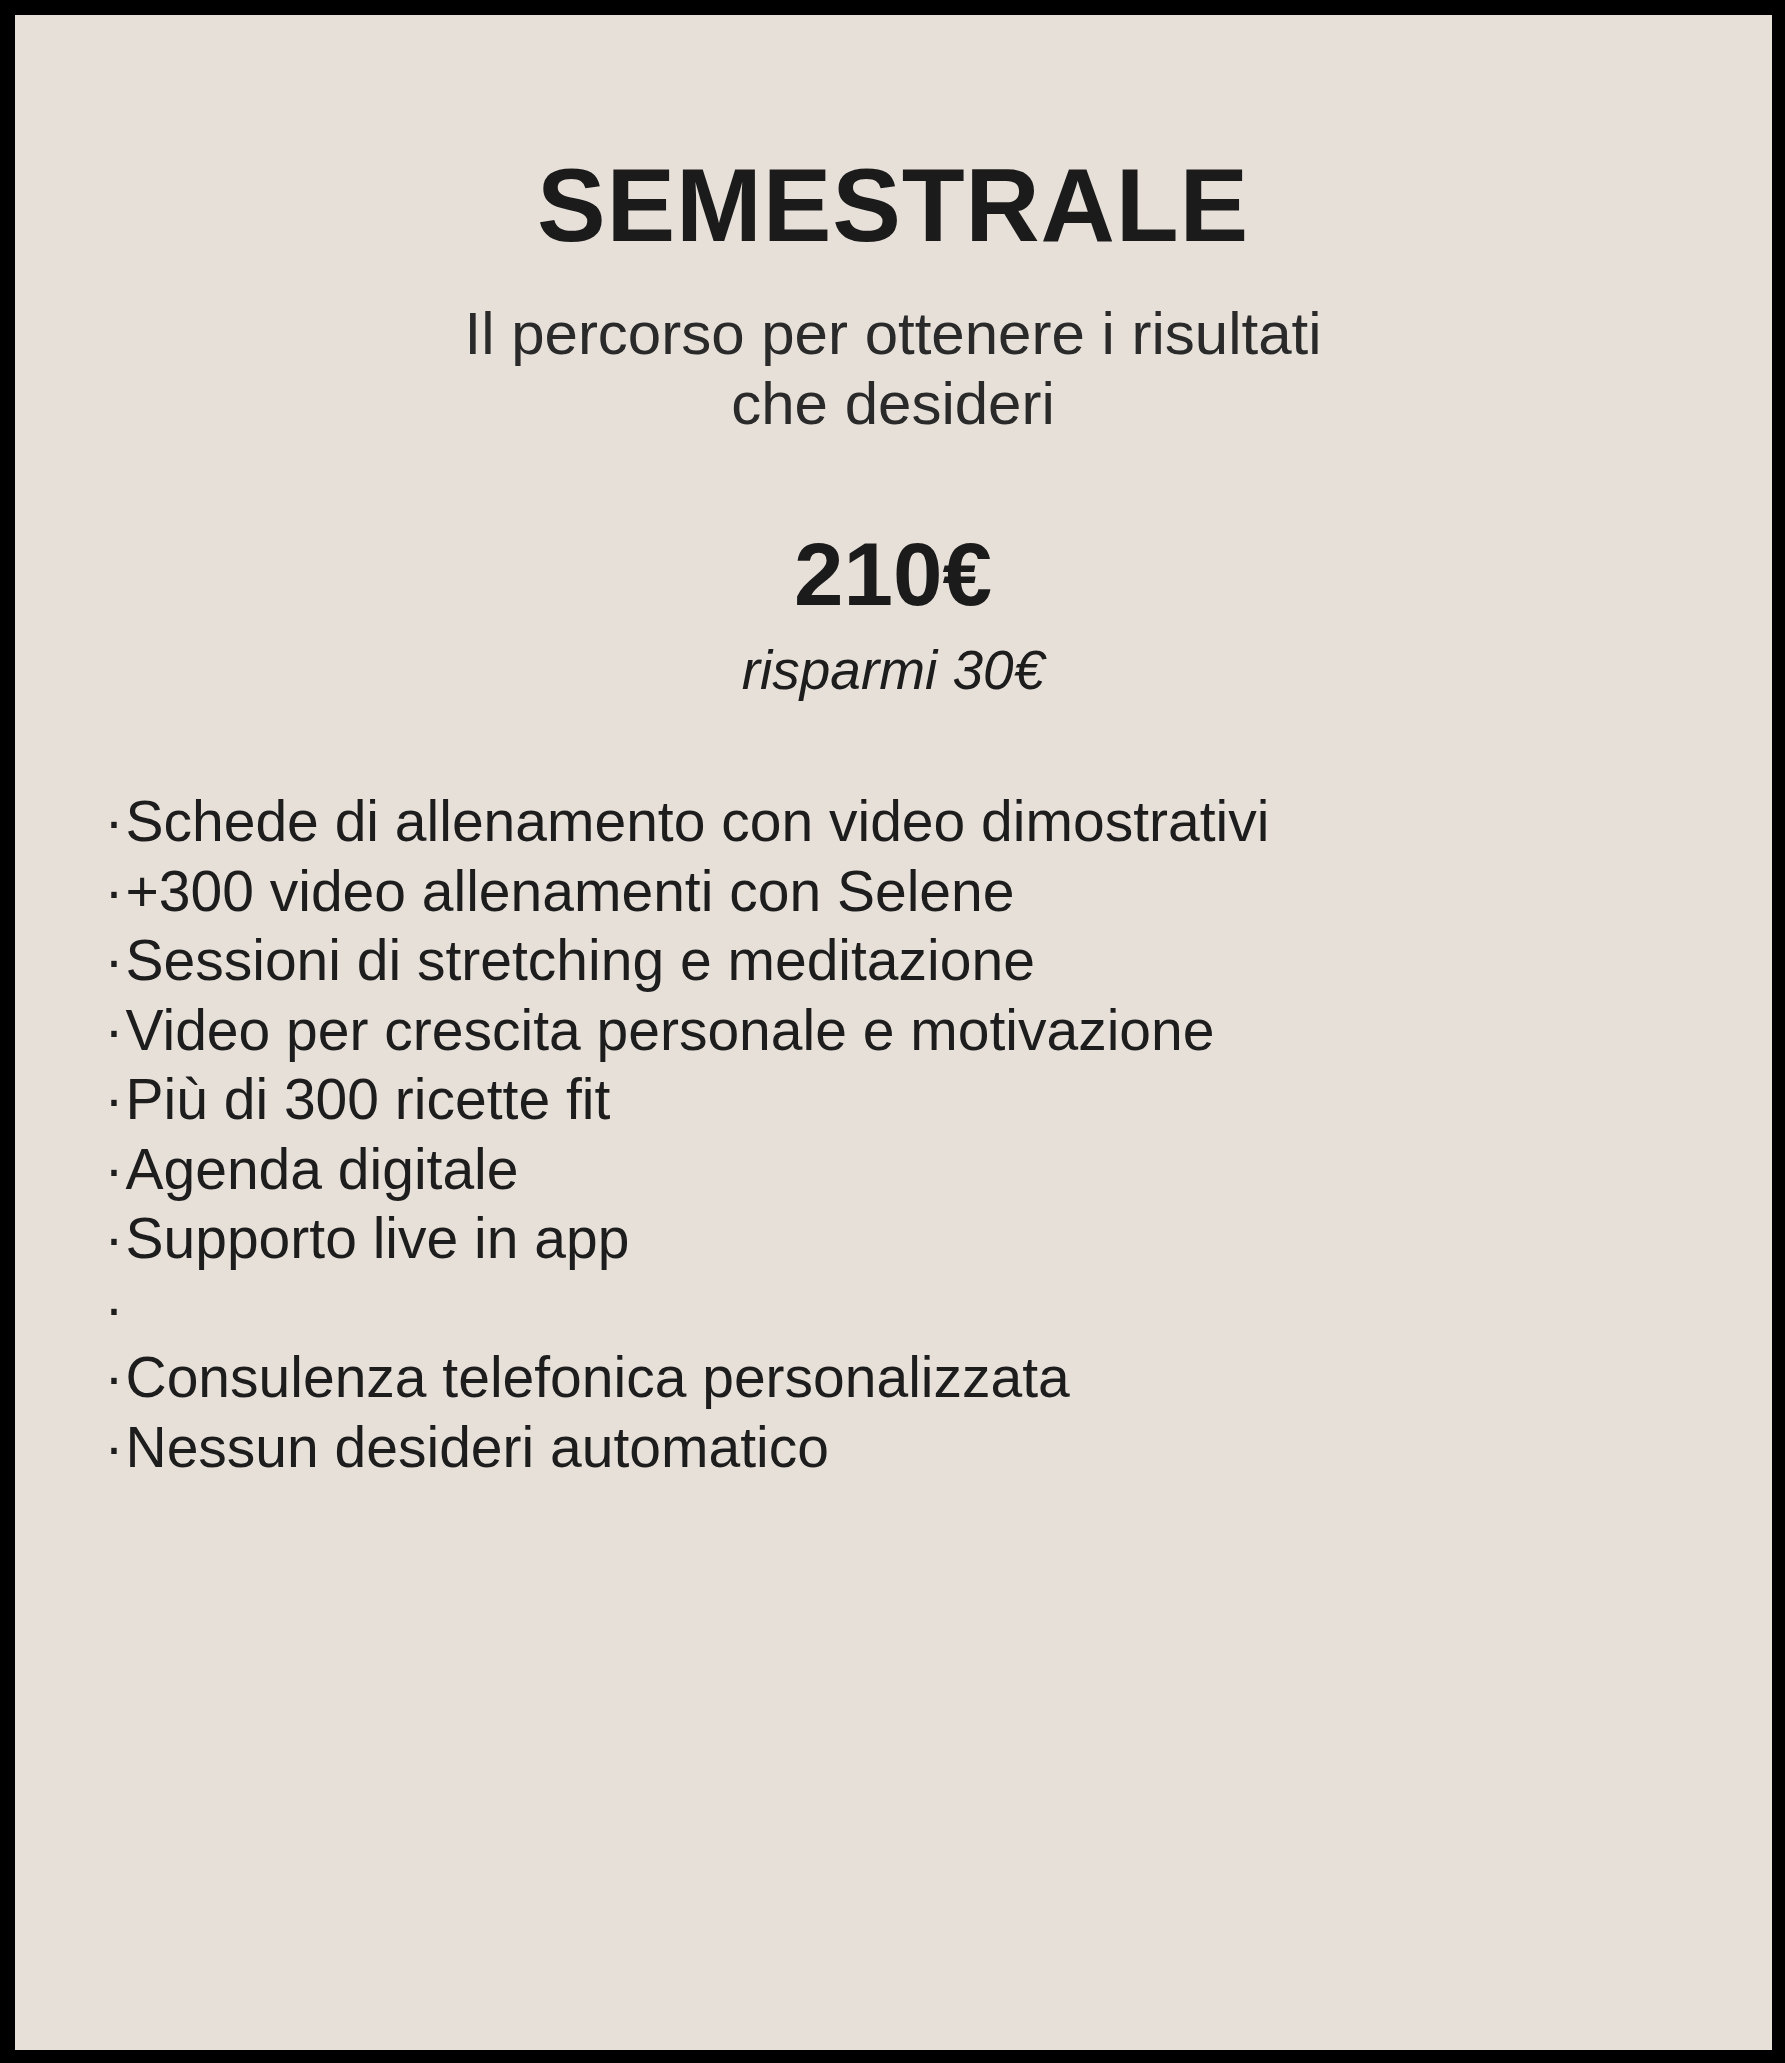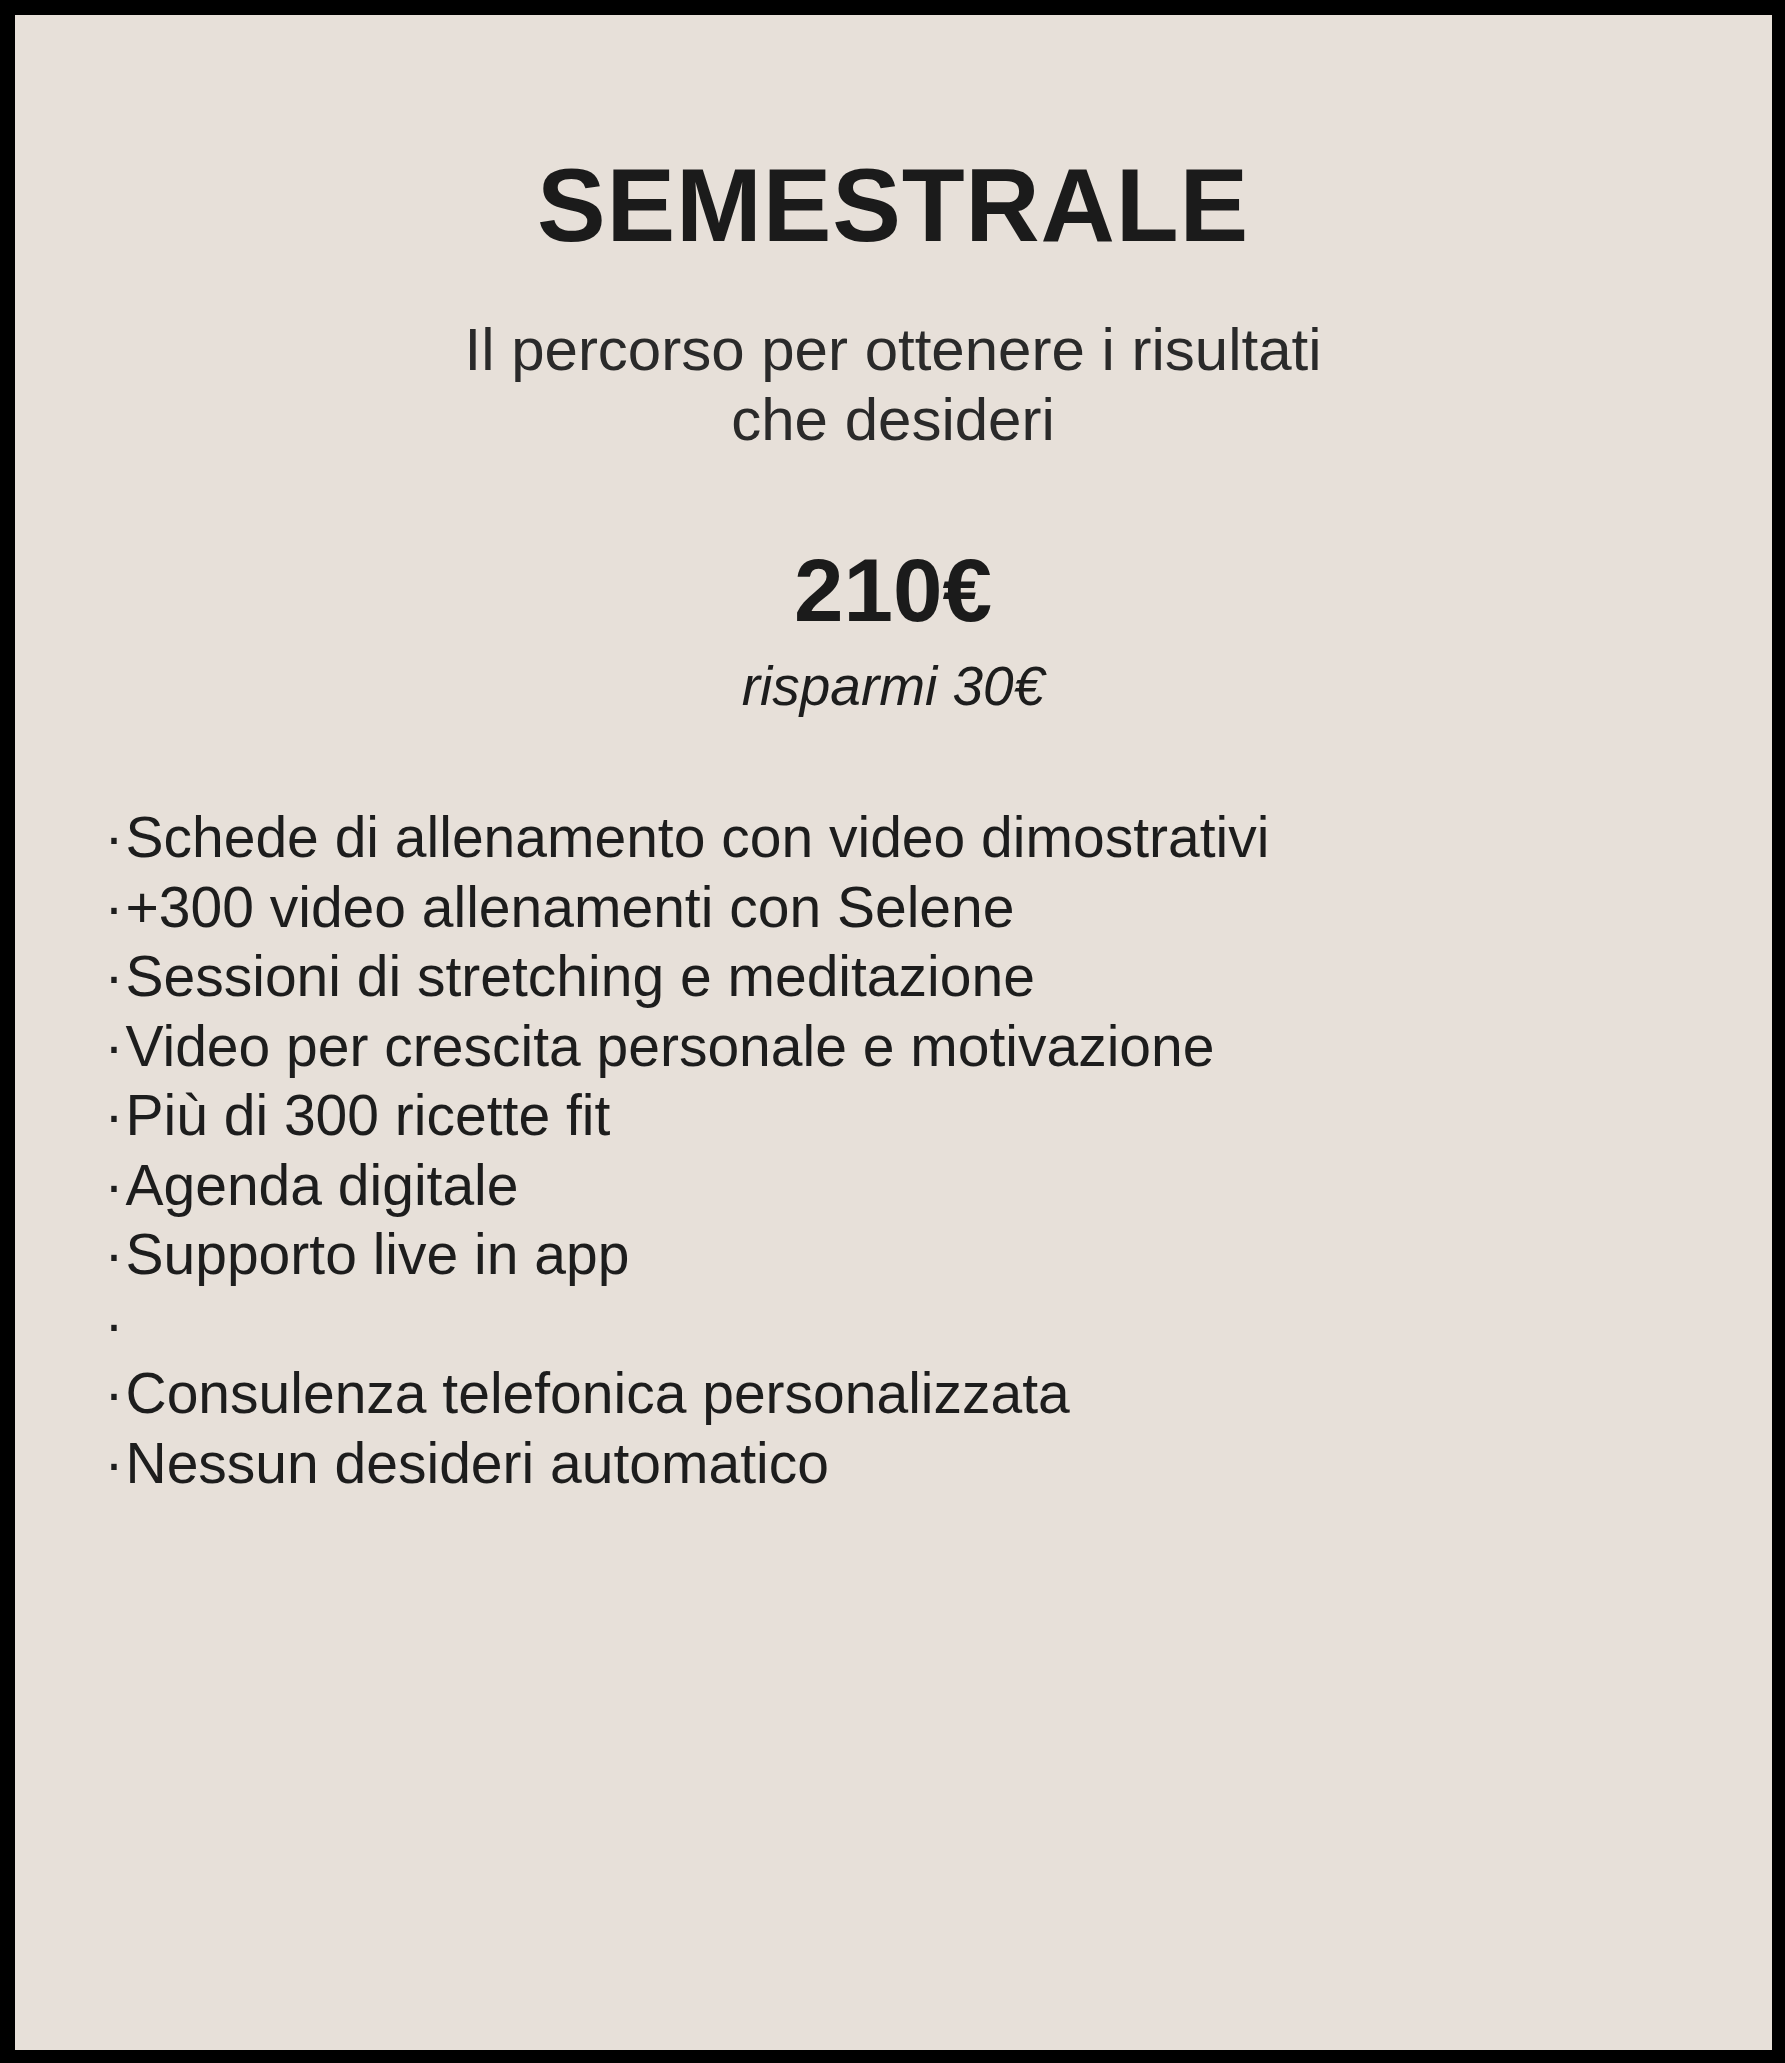--- a/index.html
+++ b/index.html
@@ -28,21 +28,21 @@
   .plan-title {
     margin-top: 139px;
     font-size: 103px;
     font-weight: bold;
     letter-spacing: 0.8px;
     color: #1b1b1b;
     text-align: right;
     line-height: 1;
   }
   .plan-subtitle {
-    margin-top: 58px;
+    margin-top: 42px;
     font-size: 60px;
     font-weight: 400;
     color: #2a2a2a;
     text-align: center;
     line-height: 1.18;
     max-width: 951px;
   }
   .price {
     margin-top: 90px;
     font-size: 89px;

